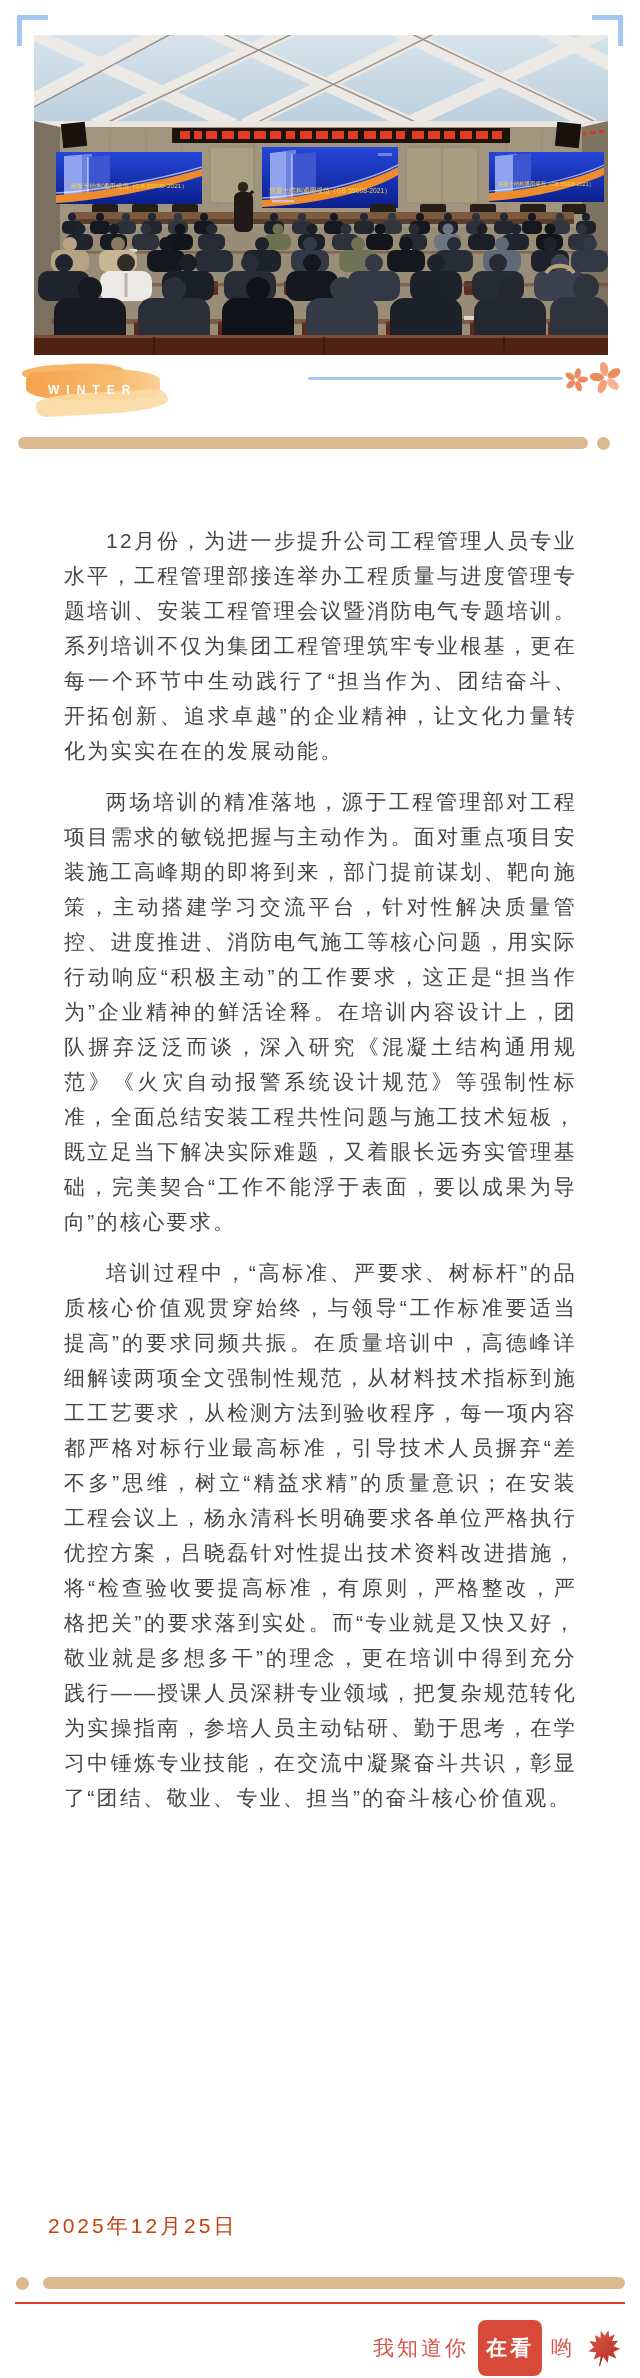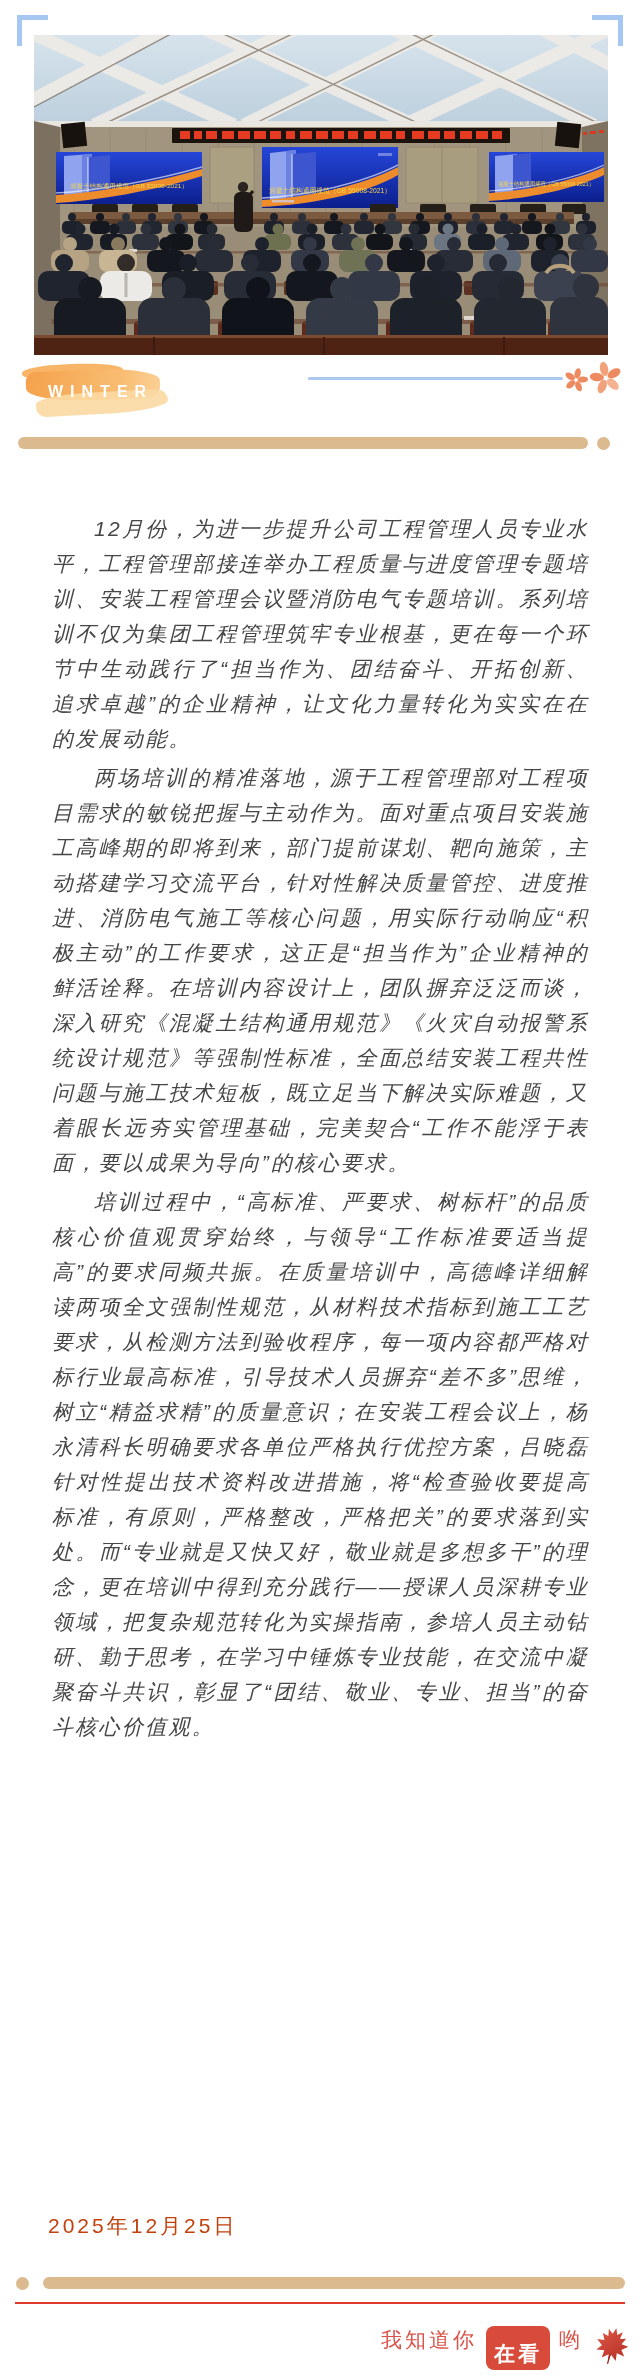--- a/index.html
+++ b/index.html
@@ -17,44 +17,44 @@
 
   
   .winter{position:absolute;left:24px;top:362px;width:140px;height:58px;}
   .winter .b1{position:absolute;left:2px;top:8px;right:4px;height:30px;
       background:linear-gradient(100deg,#f5a14b,#f8bd72 70%,#fbd096);border-radius:10px 42% 12px 45%;transform:rotate(-2deg);}
   .winter .b2{position:absolute;left:12px;top:30px;right:-4px;height:22px;
       background:#fbd9a3;opacity:.9;border-radius:42% 12px 50% 10px;transform:rotate(-3deg);}
   .winter .b3{position:absolute;left:-2px;top:2px;width:72%;height:16px;
       background:#f7ac57;opacity:.9;border-radius:45%;transform:rotate(-2deg);}
   .winter .label{position:absolute;left:24px;top:21px;color:#ffffff;font-weight:bold;
-      font-size:16px;letter-spacing:7px;}
+      font-size:12px;letter-spacing:7px;}
 
   .blue-line{position:absolute;left:308px;top:377px;width:255px;height:3px;background:#abc7ee;border-radius:2px;}
   .blossoms{position:absolute;left:562px;top:358px;}
 
   .bar{position:absolute;height:12px;border-radius:7px;background:#dcba8f;}
   .bar.top{left:18px;top:437px;width:570px;}
   .bar.bottom{left:43px;top:2277px;width:582px;}
   .dot{position:absolute;width:13px;height:13px;border-radius:50%;background:#dcba8f;}
   .dot.top{left:597px;top:437px;}
   .dot.bottom{left:16px;top:2277px;}
 
   
   .article{position:absolute;left:48px;top:507px;width:545px;color:#464646;
       font-size:21px;line-height:35px;letter-spacing:2.3px;text-align:justify;
       text-justify:inter-ideograph;}
-  .article p{margin:4px;text-indent:2em;font-style:italic;}
+  .article p{margin:16px;text-indent:2em;}
 
   .date{position:absolute;left:48px;top:2212px;width:545px;text-align:left;
       color:#c2410c;font-size:21px;letter-spacing:3px;}
 
   .red-line{position:absolute;left:15px;top:2302px;width:610px;height:2px;background:#dd3a2c;}
 
-  .footer{position:absolute;right:8px;top:2326px;height:44px;display:flex;gap:9px;
+  .footer{position:absolute;right:16px;top:2326px;height:44px;display:flex;align-items:center;gap:9px;
       color:#d9534a;font-size:21px;letter-spacing:3px;}
   .footer .badge{background:#d84b3a;color:#ffffff;font-weight:bold;border-radius:8px;
       padding:14px 8px;letter-spacing:3px;}
   .footer svg{display:block;}
 </style>
 </head>
 <body>
 
 <div class="bracket tl"></div>
 <div class="bracket tr"></div>

